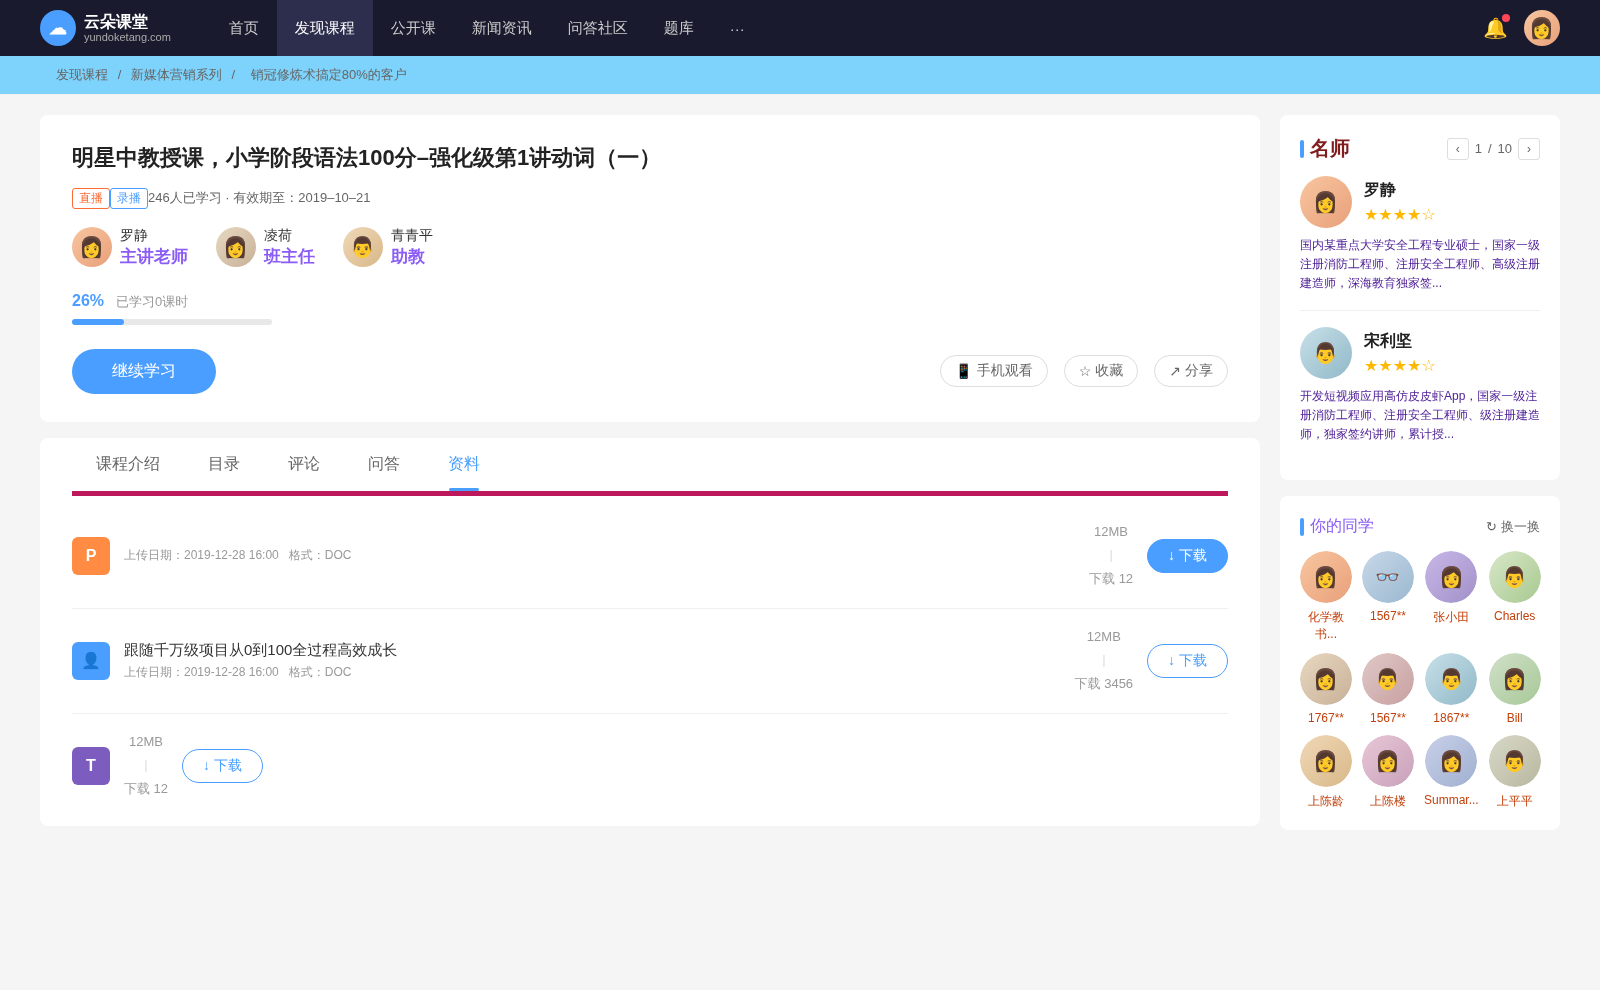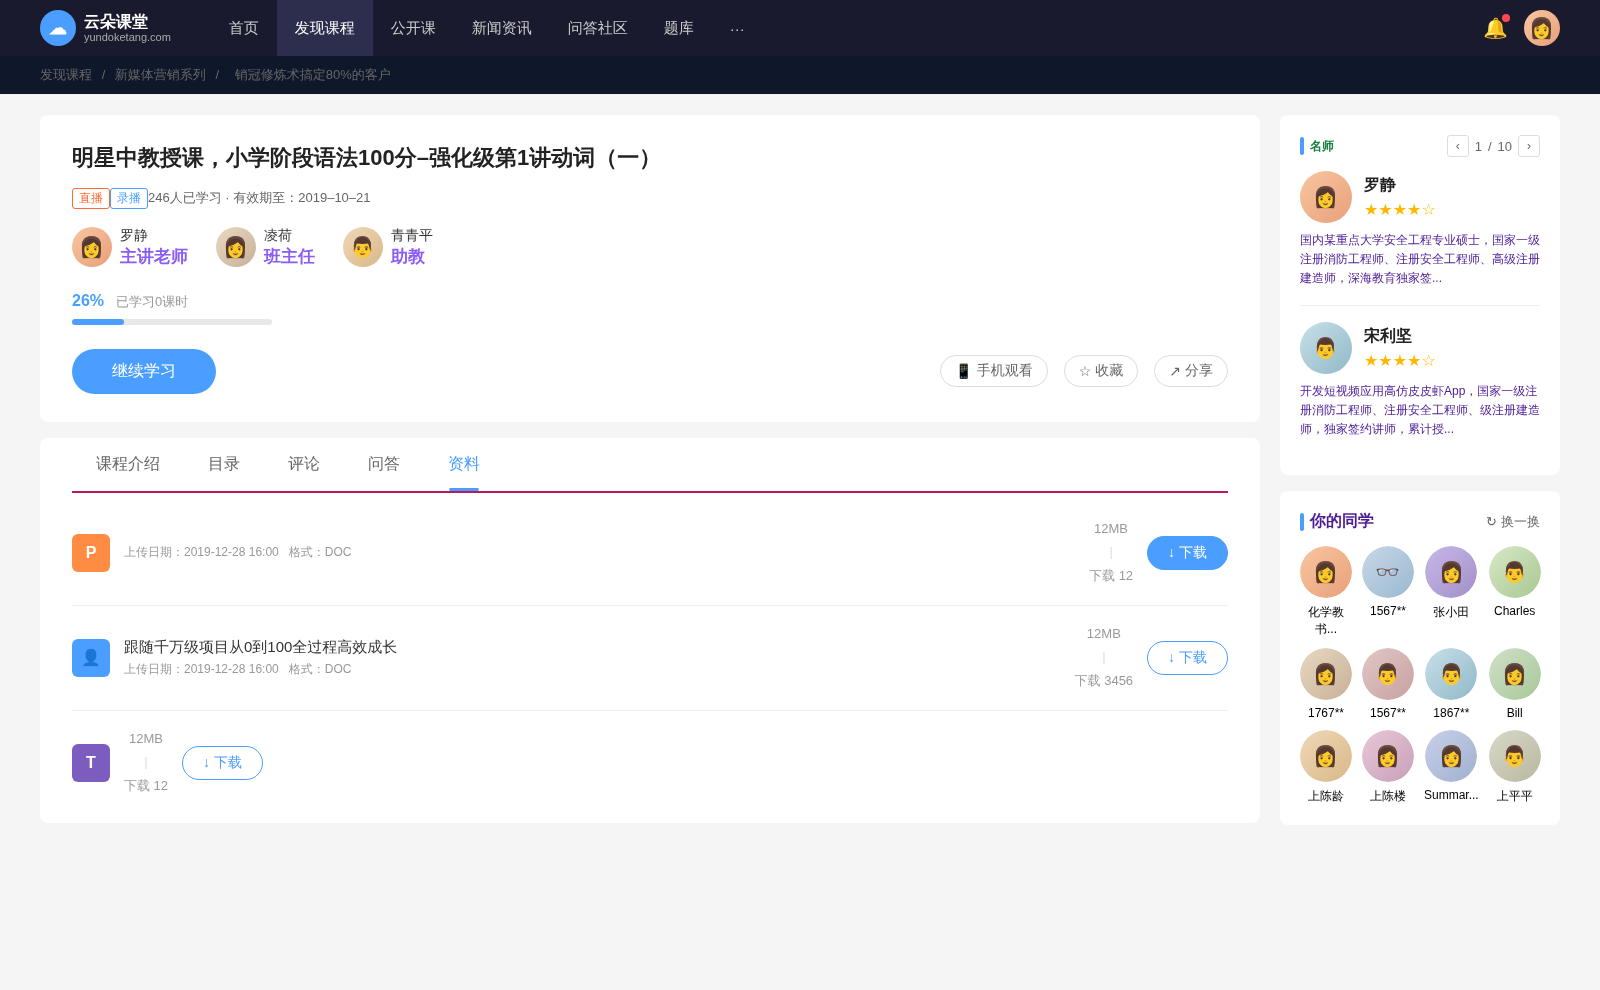--- a/index.html
+++ b/index.html
@@ -14,21 +14,21 @@
     .nav-items { display: flex; align-items: center; flex: 1; gap: 0; }
     .nav-item { color: #ccc; padding: 0 18px; height: 56px; display: flex; align-items: center; cursor: pointer; font-size: 15px; }
     .nav-item.active { background: #2d2d4e; color: white; }
     .nav-right { display: flex; align-items: center; gap: 16px; margin-left: auto; }
     .bell-icon { color: #ccc; font-size: 20px; position: relative; cursor: pointer; }
     .bell-dot { width: 8px; height: 8px; background: #ff4757; border-radius: 50%; position: absolute; top: -2px; right: -2px; }
     .avatar { width: 36px; height: 36px; border-radius: 50%; background: #c0a080; overflow: hidden; cursor: pointer; }
     .avatar-img { width: 100%; height: 100%; object-fit: cover; background: linear-gradient(135deg, #d4a574, #c0856a); }
 
     
-    .breadcrumb { background: #0f172a; padding: 10px 40px; font-size: 13px; color: #666; border-bottom: 1px solid #eee; }
+    .breadcrumb { background: #7dd3fc; padding: 10px 56px; font-size: 13px; color: #666; border-bottom: 1px solid #eee; }
     .breadcrumb a { color: #666; text-decoration: none; }
     .breadcrumb span { margin: 0 6px; }
 
     
     .main-container { display: flex; padding: 20px 40px; gap: 20px; max-width: 1600px; }
     .content-area { flex: 1; min-width: 0; }
     .sidebar { width: 280px; flex-shrink: 0; }
 
     
     .course-card { background: white; border-radius: 8px; padding: 28px 32px; margin-bottom: 16px; }
@@ -48,21 +48,21 @@
     .progress-sub { font-size: 13px; color: #999; margin-left: 8px; }
     .progress-bar-bg { width: 200px; height: 6px; background: #e8e8e8; border-radius: 3px; margin-top: 8px; }
     .progress-bar-fill { height: 100%; background: #4a9eff; border-radius: 3px; }
     .action-row { display: flex; align-items: center; gap: 16px; margin-top: 8px; }
     .btn-primary { background: #4a9eff; color: white; border: none; border-radius: 24px; padding: 12px 40px; font-size: 16px; cursor: pointer; font-weight: 500; }
     .action-links { display: flex; gap: 16px; margin-left: auto; }
     .action-link { display: flex; align-items: center; gap: 4px; color: #666; cursor: pointer; font-size: 14px; border: 1px solid #ddd; border-radius: 20px; padding: 6px 14px; }
 
     
     .tabs-section { background: white; border-radius: 8px; padding: 0 32px; }
-    .tabs { display: flex; border-bottom: 2px solid #be185d; }
+    .tabs { display: flex; border-bottom: 5px solid #be185d; }
     .tab { padding: 16px 24px; cursor: pointer; font-size: 16px; color: #666; position: relative; }
     .tab.active { color: #4a9eff; }
     .tab.active::after { content: ''; position: absolute; bottom: 0; left: 50%; transform: translateX(-50%); width: 30px; height: 3px; background: #4a9eff; border-radius: 2px; }
 
     
     .file-list { padding: 8px 0; }
     .file-item { display: flex; align-items: center; padding: 20px 0; border-bottom: 1px solid #f0f0f0; gap: 14px; }
     .file-item:last-child { border-bottom: none; }
     .file-icon { width: 38px; height: 38px; border-radius: 6px; display: flex; align-items: center; justify-content: center; color: white; font-size: 16px; font-weight: bold; flex-shrink: 0; }
     .file-icon.orange { background: #ff8c42; }
@@ -72,39 +72,39 @@
     .file-name { font-size: 15px; color: #333; font-weight: 500; margin-bottom: 4px; }
     .file-meta { font-size: 12px; color: #999; }
     .file-stats { display: flex; align-items: center; gap: 8px; color: #999; font-size: 13px; flex-shrink: 0; flex-direction: column; }
     .file-stats .sep { color: #ddd; }
     .btn-download { border: 1px solid #4a9eff; color: #4a9eff; background: white; border-radius: 20px; padding: 7px 20px; cursor: pointer; font-size: 14px; display: flex; align-items: center; gap: 4px; }
     .btn-download.filled { background: #4a9eff; color: white; }
 
     
     .sidebar-card { background: white; border-radius: 8px; padding: 20px; margin-bottom: 16px; }
     .sidebar-card-header { display: flex; justify-content: space-between; align-items: center; margin-bottom: 14px; }
-    .sidebar-card-header .title { font-size: 12px; font-weight: bold; color: #15803d; display: flex; align-items: center; gap: 6px; }
+    .sidebar-card-header .title { font-size: 20px; font-weight: bold; color: #7f1d1d; display: flex; align-items: center; gap: 6px; }
     .sidebar-card-header .title::before { content: ''; display: inline-block; width: 4px; height: 18px; background: #4a9eff; border-radius: 2px; }
     .page-nav { display: flex; align-items: center; gap: 6px; font-size: 13px; color: #666; }
     .page-nav button { background: none; border: 1px solid #ddd; border-radius: 3px; width: 22px; height: 22px; cursor: pointer; font-size: 12px; color: #666; display: flex; align-items: center; justify-content: center; }
     .teacher-profile { margin-bottom: 16px; }
     .teacher-profile-top { display: flex; align-items: center; gap: 12px; margin-bottom: 8px; }
     .teacher-big-avatar { width: 52px; height: 52px; border-radius: 50%; overflow: hidden; flex-shrink: 0; }
     .teacher-big-avatar-inner { width: 100%; height: 100%; display: block; }
     .teacher-profile-name { font-size: 16px; font-weight: bold; color: #222; margin-bottom: 4px; }
     .stars { color: #ffb800; font-size: 16px; }
     .teacher-desc { font-size: 12px; color: #4c1d95; line-height: 1.6; }
     .divider { height: 1px; background: #f0f0f0; margin: 16px 0; }
 
     
     .classmates-grid { display: grid; grid-template-columns: repeat(4, 1fr); gap: 10px; }
     .classmate { display: flex; flex-direction: column; align-items: center; gap: 6px; }
     .classmate-avatar { width: 52px; height: 52px; border-radius: 50%; overflow: hidden; }
     .classmate-avatar-inner { width: 100%; height: 100%; display: block; border-radius: 50%; }
-    .classmate-name { font-size: 12px; color: #000000; text-align: center; }
+    .classmate-name { font-size: 12px; color: #c2410c; text-align: center; }
     .refresh-btn { display: flex; align-items: center; gap: 4px; color: #666; cursor: pointer; font-size: 13px; }
     .classmates-header { display: flex; justify-content: space-between; align-items: center; margin-bottom: 14px; }
 
     
     .av1 { background: linear-gradient(135deg, #f8c6a0, #e8a07a); }
     .av2 { background: linear-gradient(135deg, #c8d8e8, #9ab8d0); }
     .av3 { background: linear-gradient(135deg, #c8b8e8, #a090c8); }
     .av4 { background: linear-gradient(135deg, #d8e8c8, #a8c890); }
     .av5 { background: linear-gradient(135deg, #e8d8c0, #c8b098); }
     .av6 { background: linear-gradient(135deg, #e0c8c8, #c8a0a0); }
@@ -323,21 +323,21 @@
             <div class="teacher-profile-name">宋利坚</div>
             <div class="stars">★★★★☆</div>
           </div>
         </div>
         <div class="teacher-desc">开发短视频应用高仿皮皮虾App，国家一级注册消防工程师、注册安全工程师、级注册建造师，独家签约讲师，累计授...</div>
       </div>
     </div>
 
     <div class="sidebar-card">
       <div class="classmates-header">
-        <div class="title" style="font-size:16px;font-weight:bold;color:#4c1d95;display:flex;align-items:center;gap:6px;">
+        <div class="title" style="font-size:16px;font-weight:normal;color:#8b5cf6;display:flex;align-items:center;gap:6px;">
           <span style="display:inline-block;width:4px;height:18px;background:#4a9eff;border-radius:2px;flex-shrink:0;"></span>
           <span>你的同学</span>
         </div>
         <div class="refresh-btn">
           <span>↻</span>
           <span>换一换</span>
         </div>
       </div>
       <div class="classmates-grid">
         <div class="classmate">

